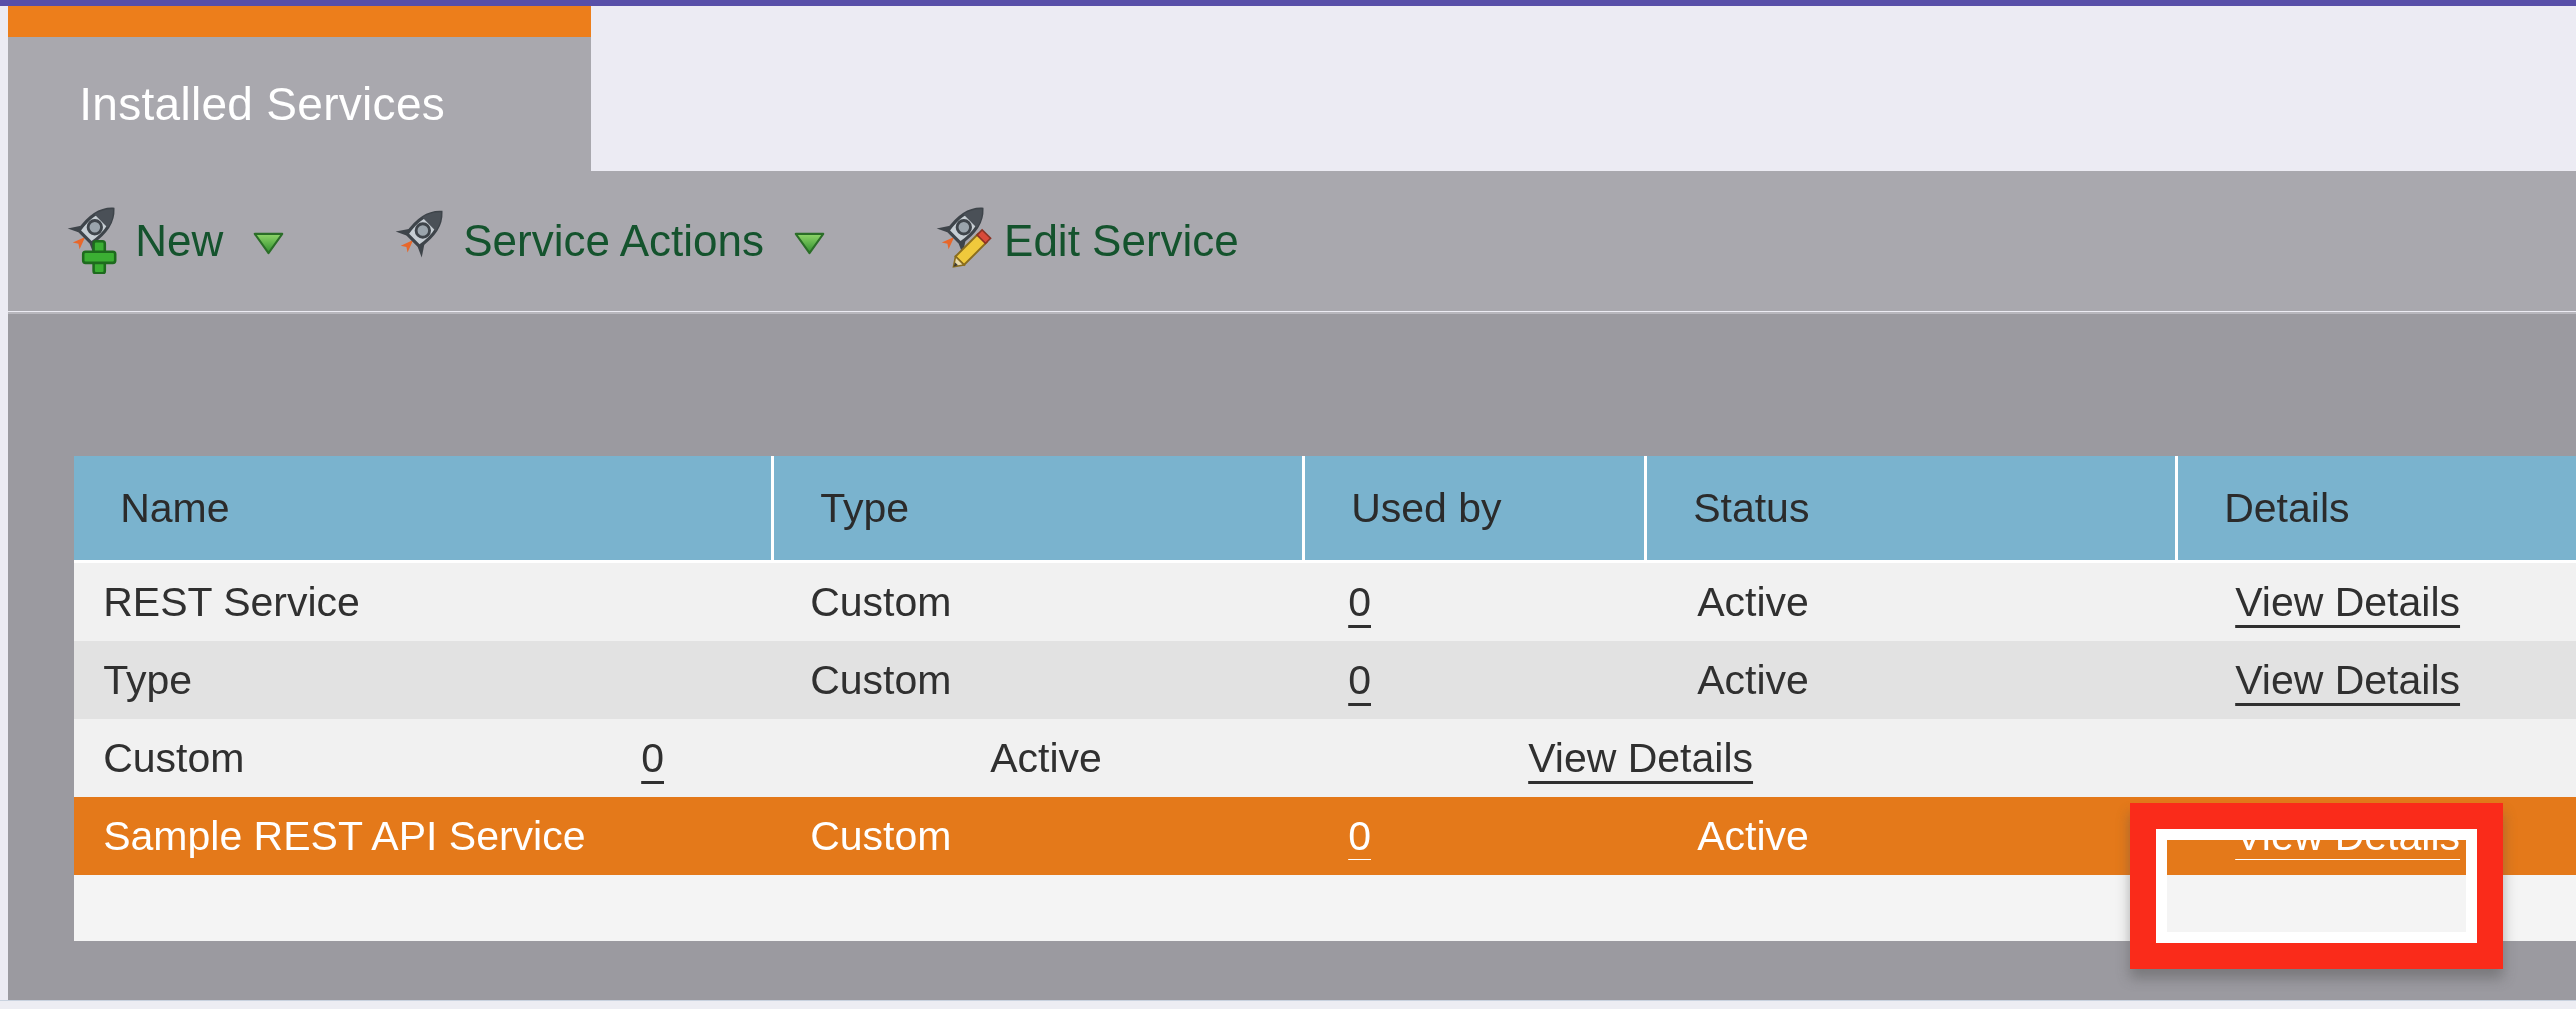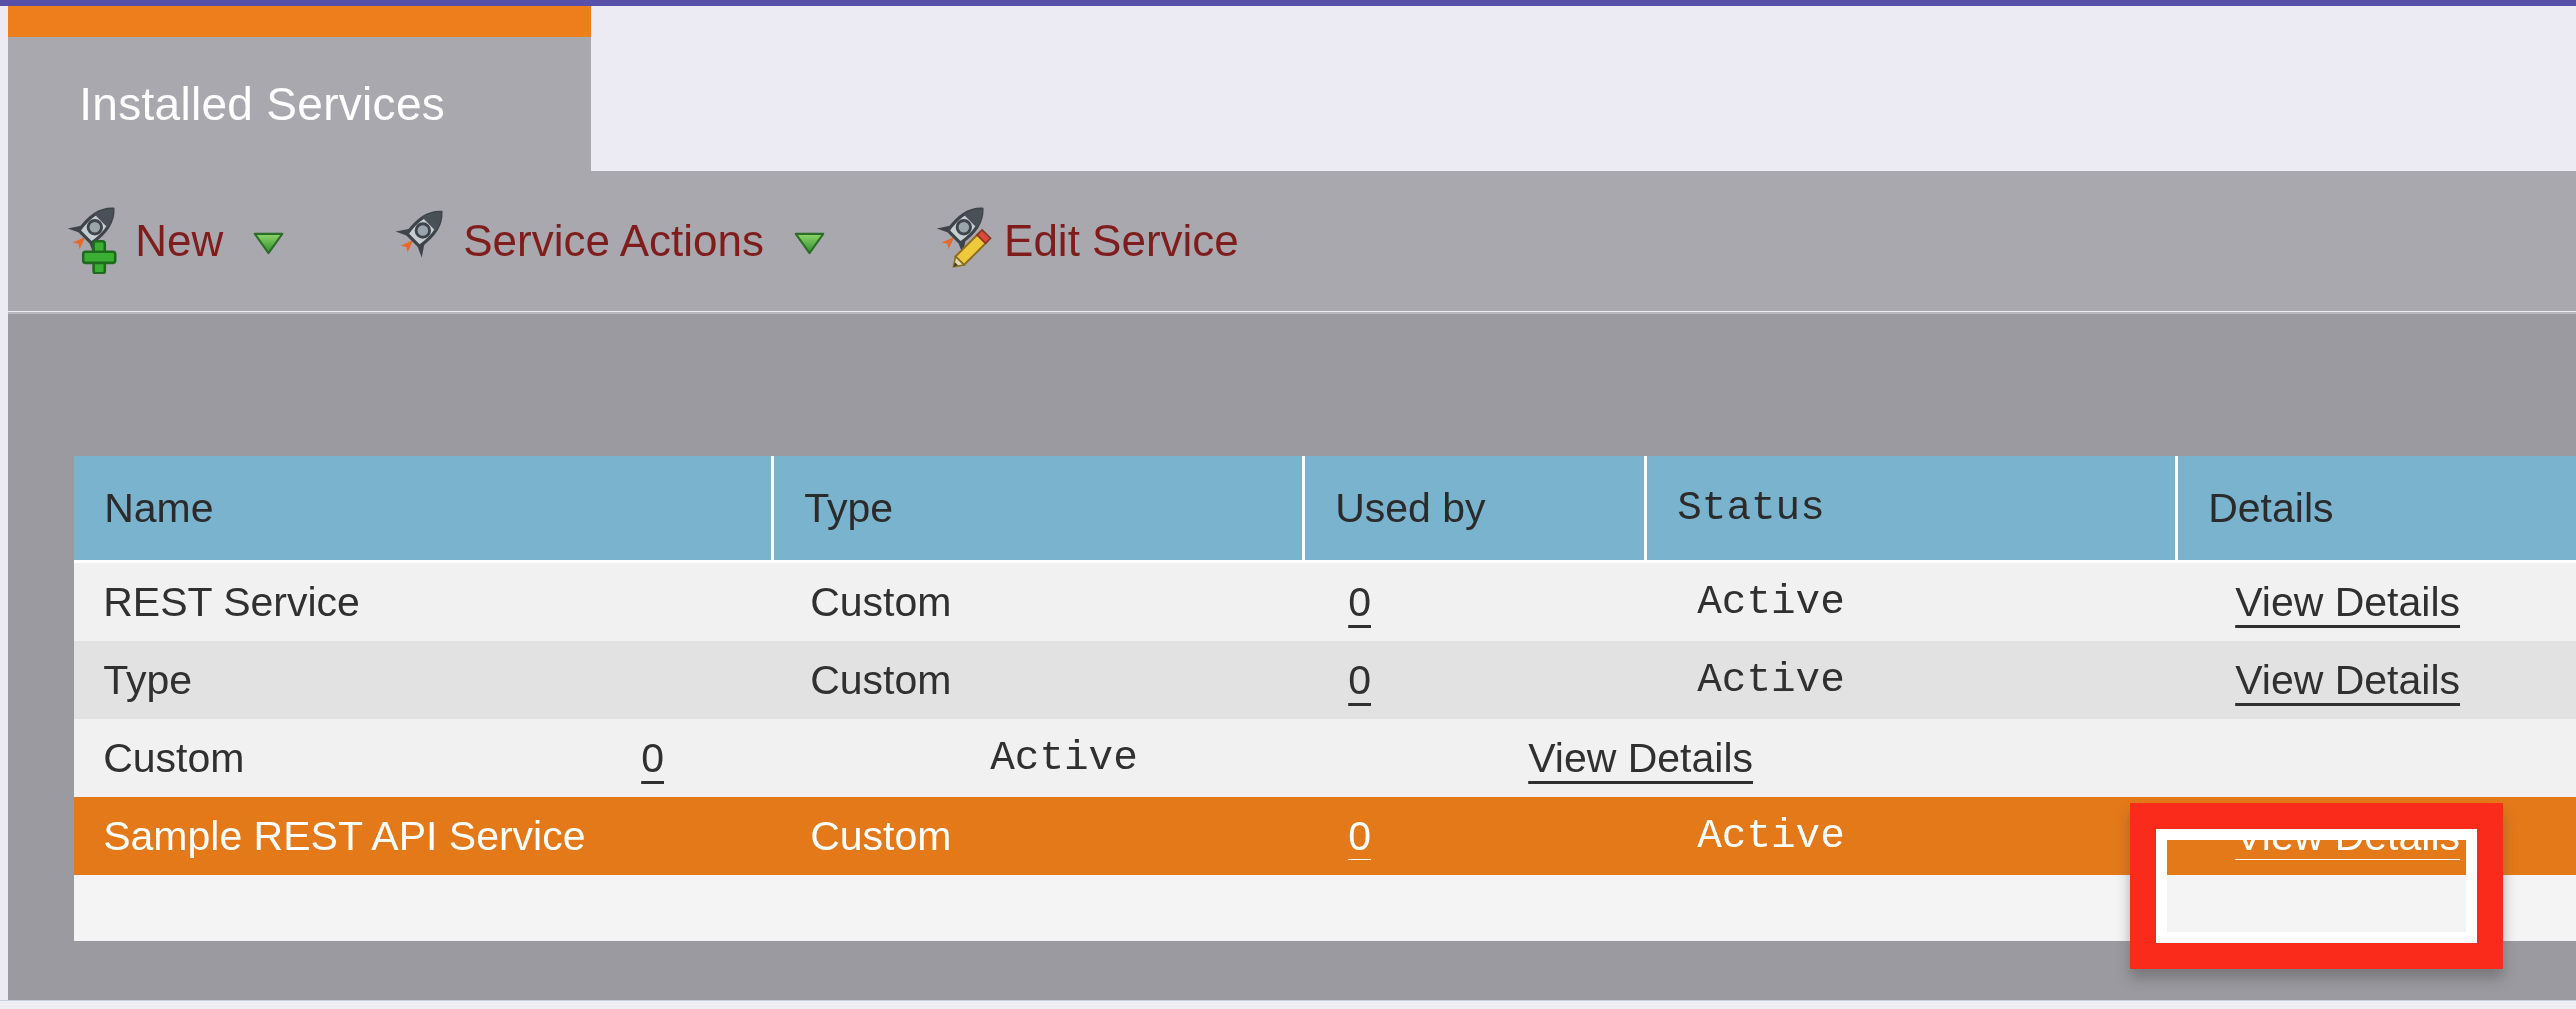--- a/index.html
+++ b/index.html
@@ -13,41 +13,41 @@
   .tab{position:absolute;left:8.2px;top:5.5px;width:583px;height:166px;background:#A9A8AE;
        display:flex;flex-direction:column;cursor:default;}
   .tab-accent{height:31.5px;background:#ED7E1B;}
   .tab-label{flex:1;display:flex;align-items:center;padding-left:71px;
              color:#FFFFFF;font-size:46px;letter-spacing:0.3px;}
 
   
   .toolbar{position:absolute;left:8.2px;top:171px;width:2568px;height:140px;background:#A9A8AE;
            display:flex;align-items:center;padding-left:52px;gap:103px;box-sizing:border-box;}
   .tb-btn{display:flex;align-items:center;gap:11px;background:none;border:none;padding:0;
-          font-family:"Liberation Sans", sans-serif;font-size:44px;color:#7f1d1d;cursor:pointer;}
+          font-family:"Liberation Sans", sans-serif;font-size:44px;color:#14532d;cursor:pointer;}
   .tb-btn .lbl{white-space:nowrap;}
   .tb-btn .arrow{margin-left:18px;}
 
   
   .content{position:absolute;left:8.2px;top:312px;width:2568px;height:688px;background:#9B9AA0;
            border-top:2.1px solid #B8B7BD;box-sizing:border-box;}
 
   
   .svc-table{position:absolute;left:66px;top:142px;width:2502px;}
   .thead{display:flex;height:104px;background:#7AB3CE;border-bottom:3.4px solid #FFFFFF;}
-  .th{display:flex;align-items:center;padding-left:30px;font-size:41px;color:#2B2B2B;
+  .th{display:flex;align-items:center;padding-left:46px;font-size:41px;color:#2B2B2B;
       box-sizing:border-box;}
   .th.divided{border-right:3.4px solid #FFFFFF;}
   .tr{display:flex;height:78px;gap:7px;}
   .td{display:flex;align-items:center;padding-left:29px;font-size:41px;color:#303030;
       box-sizing:border-box;white-space:nowrap;overflow:hidden;}
   .col-name{width:700px;}
   .col-type{width:531px;}
   .col-used{width:342px;}
-  .col-status{width:531px;font-family:Liberation Mono, monospace;}
+  .col-status{width:531px;}
   .col-details{flex:1;}
   .row-even{background:#F1F1F1;}
   .row-odd{background:#E2E2E2;}
   .row-selected{background:#E4791A;align-items:center;}
   .row-selected .td{color:#FFFFFF;}
   .row-selected a{color:#FFFFFF;}
   a.cell-link{color:inherit;text-decoration:underline;text-decoration-thickness:3.4px;
               text-underline-offset:9px;cursor:pointer;}
   .tfoot{height:66px;background:#F4F4F4;}
 

